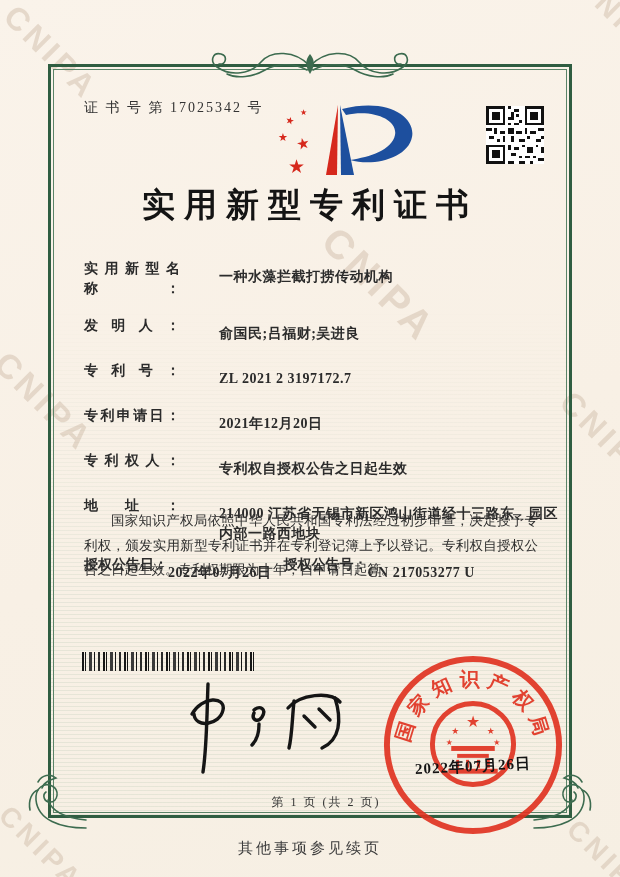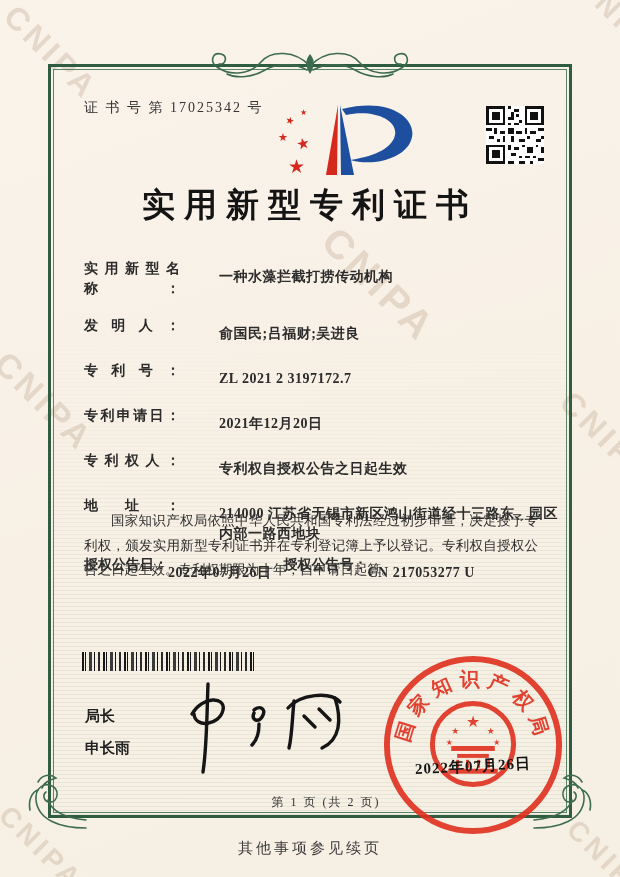--- a/index.html
+++ b/index.html
@@ -239,24 +239,20 @@
       <span class="fvalue" style="flex:none;">CN 217053277 U</span>
     </div>
   </div>
 
   <div class="paras">
     <p>国家知识产权局依照中华人民共和国专利法经过初步审查，决定授予专利权，颁发实用新型专利证书并在专利登记簿上予以登记。专利权自授权公告之日起生效。专利权期限为十年，自申请日起算。</p>
   </div>
 
   <div class="barcode"></div>
 
-  <div class="director">
-    <div>局长</div>
-    <div>申长雨</div>
-  </div>
 
   <svg class="signature" width="190" height="100" viewBox="0 0 190 100">
     <g fill="none" stroke="#151515" stroke-width="3.4" stroke-linecap="round">
       <path d="M30,38 C40,20 64,20 61,34 C58,49 33,53 32,38"></path>
       <path d="M46,8 C45,32 45,70 41,96"></path>
       <path d="M92,34 C98,29 105,33 100,41 C96,47 89,44 92,37"></path>
       <path d="M97,48 C97,58 95,64 90,69"></path>
       <path d="M126,32 C138,18 168,15 178,26"></path>
       <path d="M132,25 C130,45 130,60 127,72"></path>
       <path d="M173,22 C180,44 178,64 160,72"></path>

